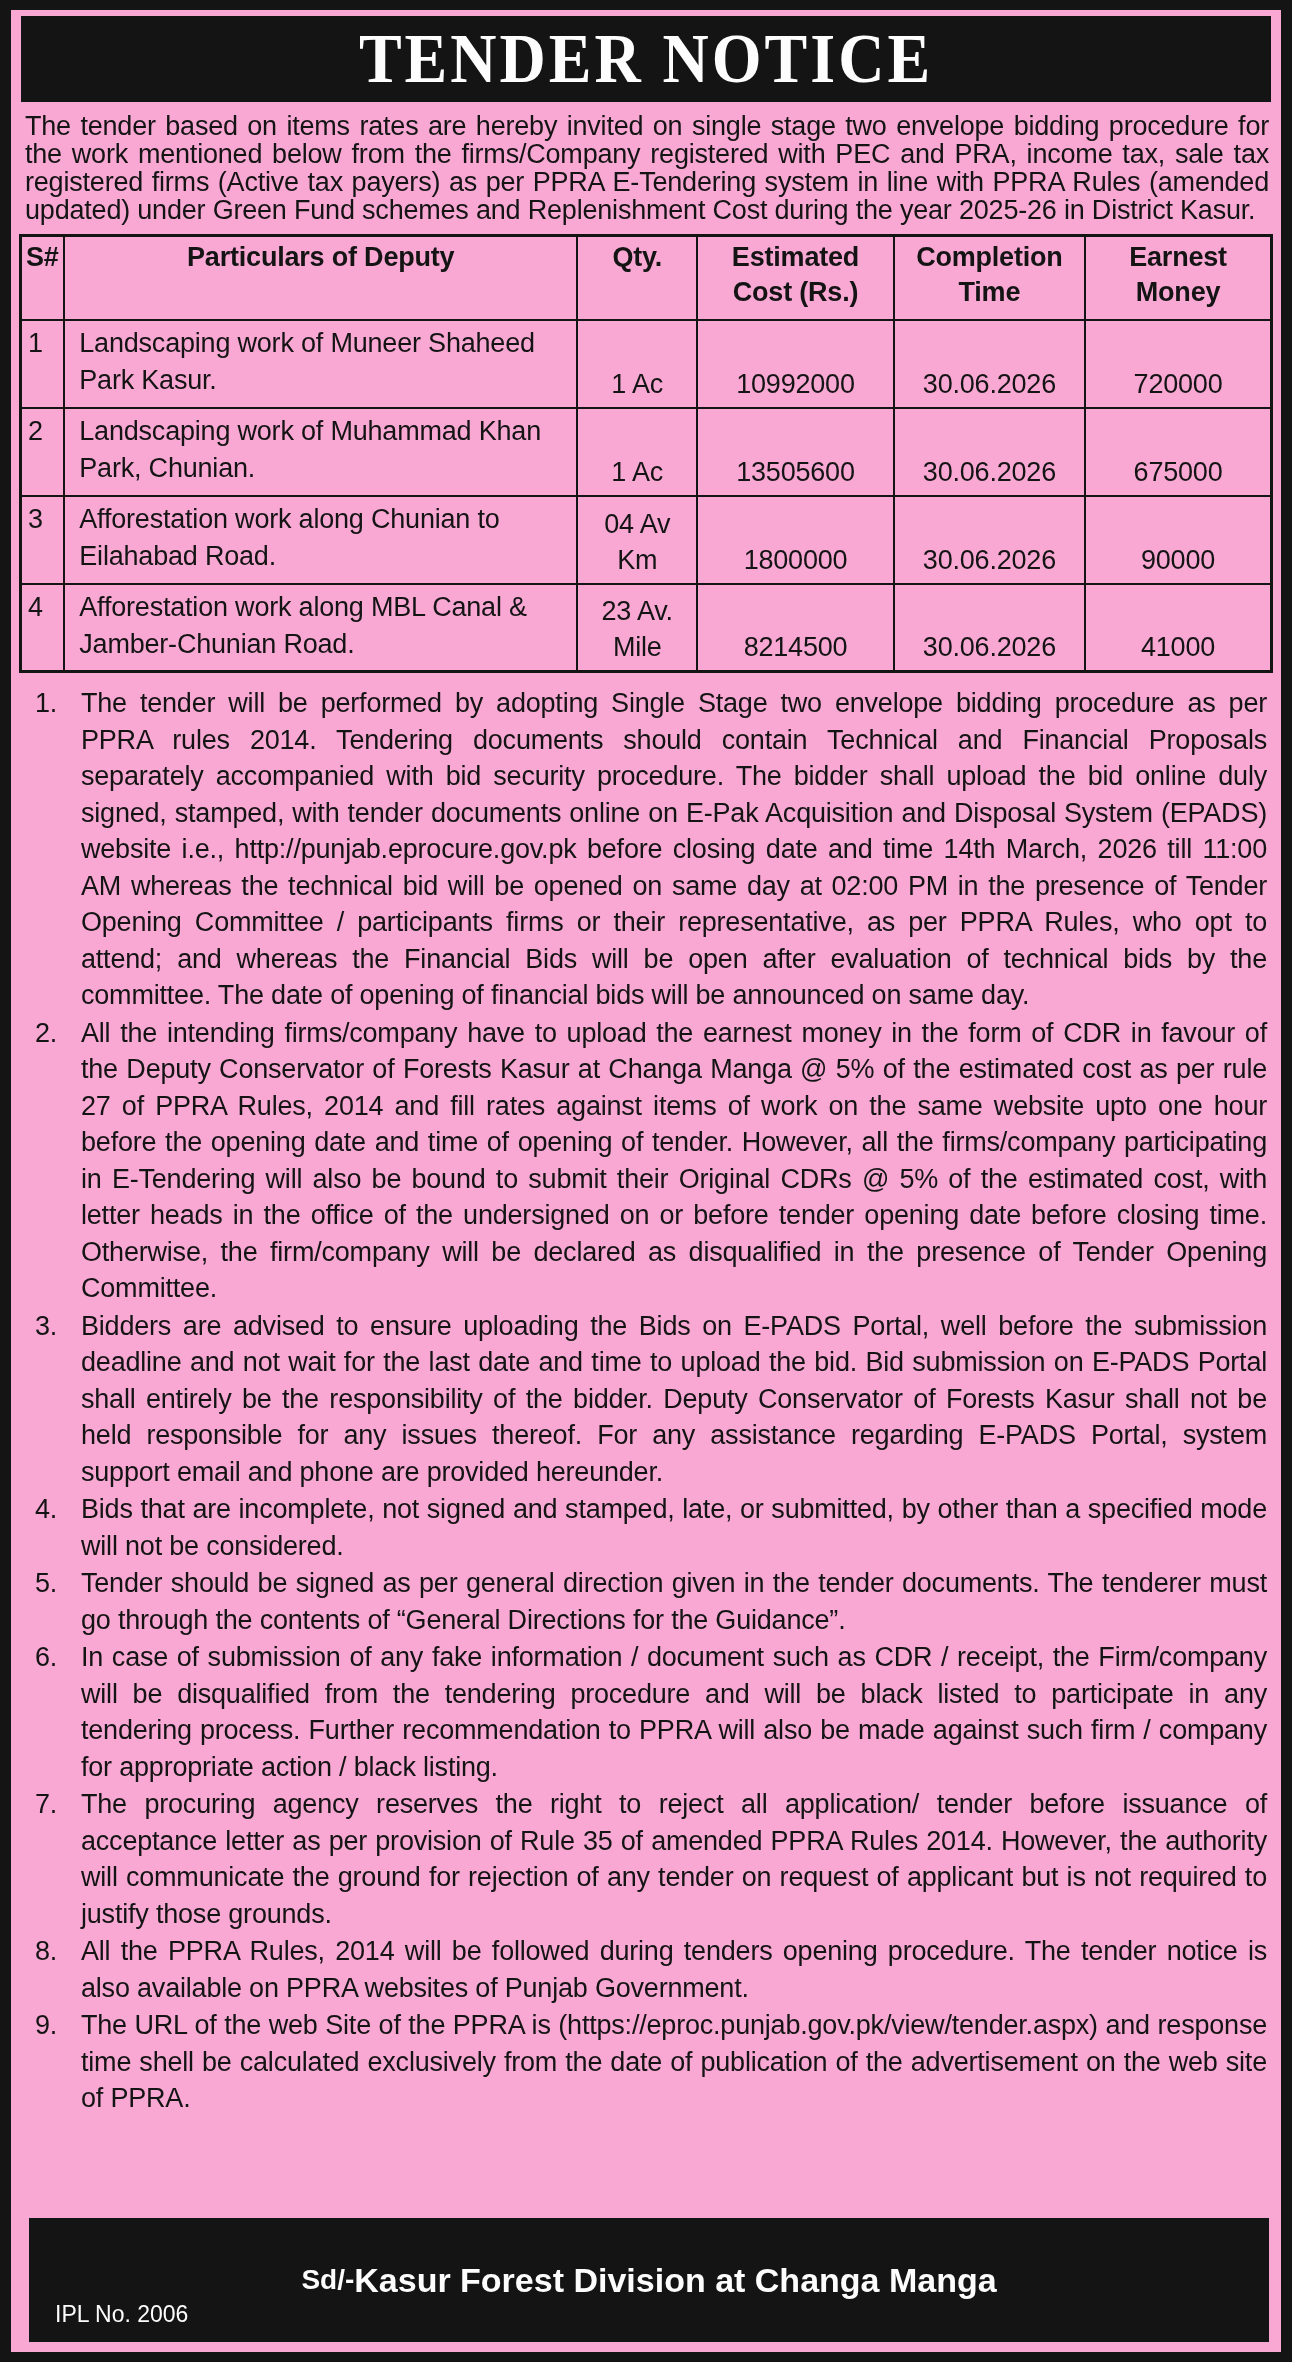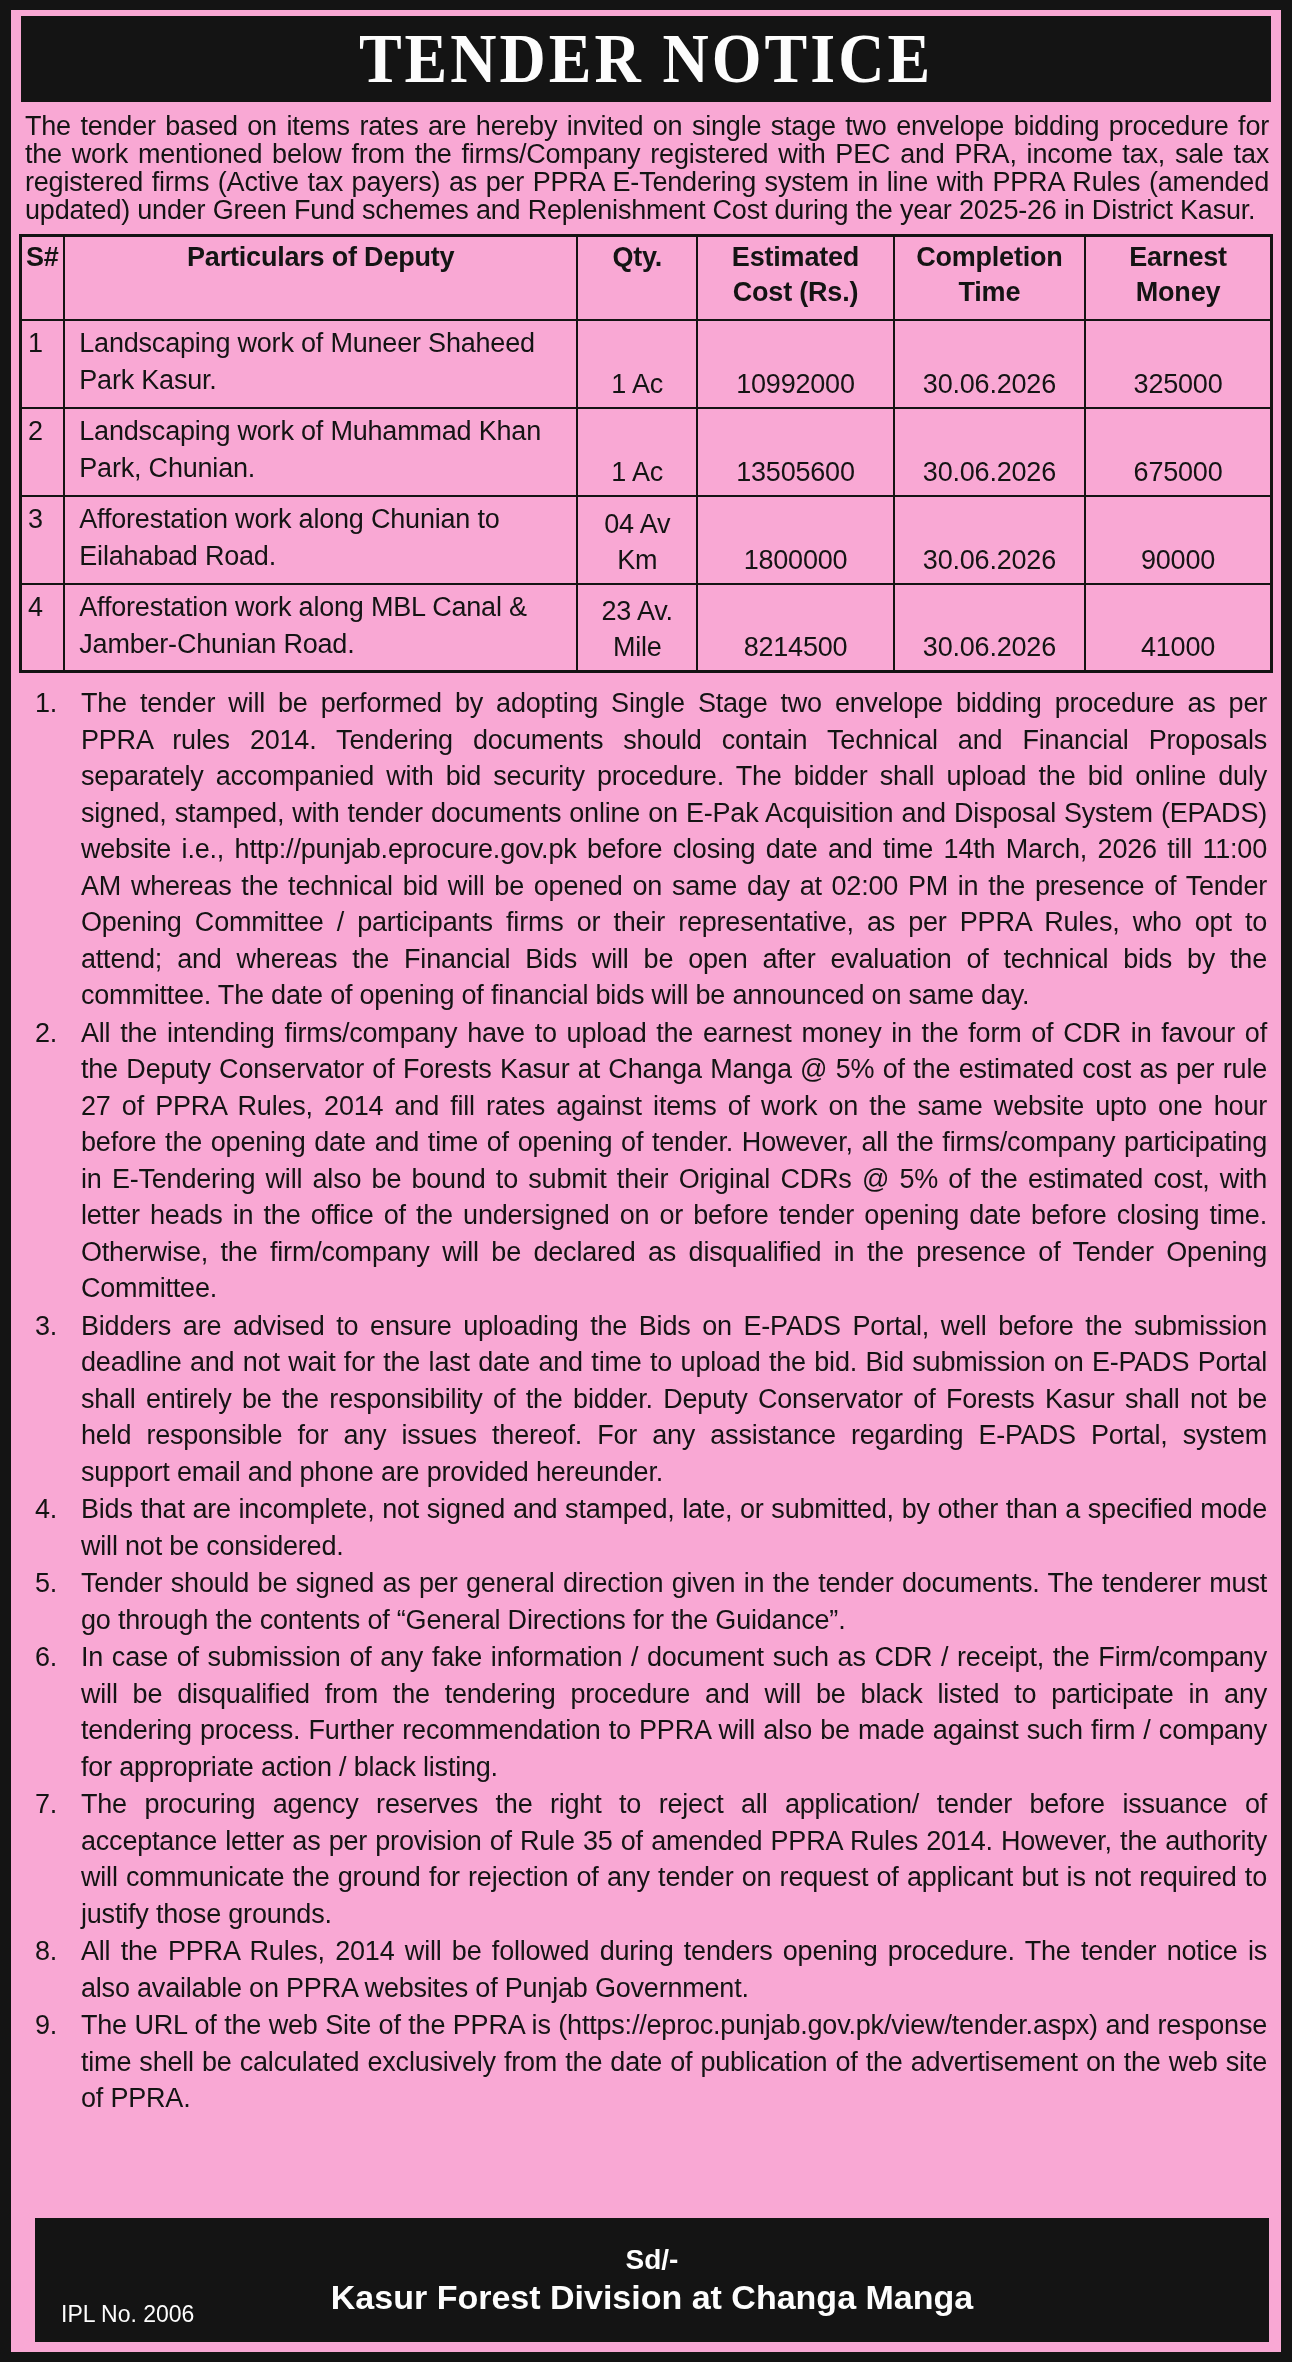--- a/index.html
+++ b/index.html
@@ -114,26 +114,25 @@
     padding-left: 12px;
     box-sizing: border-box;
   }
   .note-text {
     flex: 1 1 auto;
     text-align: justify;
     padding-right: 4px;
   }
   .footerbar {
     background: #141414;
-    margin: 4px 8px 2px 20px;
+    margin: 4px 8px 2px 14px;
     flex: 0 0 auto;
     height: 124px;
     position: relative;
     display: flex;
-    flex-direction: column;
     align-items: center;
     justify-content: center;
     color: #fdfdfd;
     text-align: center;
   }
   .footer-sd    { font-weight: 700; font-size: 28px; line-height: 34px; }
   .footer-desig { font-weight: 700; font-size: 31px; line-height: 38px; }
   .footer-div   { font-weight: 700; font-size: 34px; line-height: 40px; }
   .footer-ipl {
     position: absolute;
@@ -165,21 +164,21 @@
           <th class="col5">Earnest Money</th>
         </tr>
     </thead>
     <tbody id="table-body">
         <tr>
           <td class="col0">1</td>
           <td class="col1">Landscaping work of Muneer Shaheed Park Kasur.</td>
           <td class="col2">1 Ac</td>
           <td class="col3">10992000</td>
           <td class="col4">30.06.2026</td>
-          <td class="col5">325000</td>
+          <td class="col5">720000</td>
         </tr>
         <tr>
           <td class="col0">2</td>
           <td class="col1">Landscaping work of Muhammad Khan Park, Chunian.</td>
           <td class="col2">1 Ac</td>
           <td class="col3">13505600</td>
           <td class="col4">30.06.2026</td>
           <td class="col5">675000</td>
         </tr>
         <tr>

